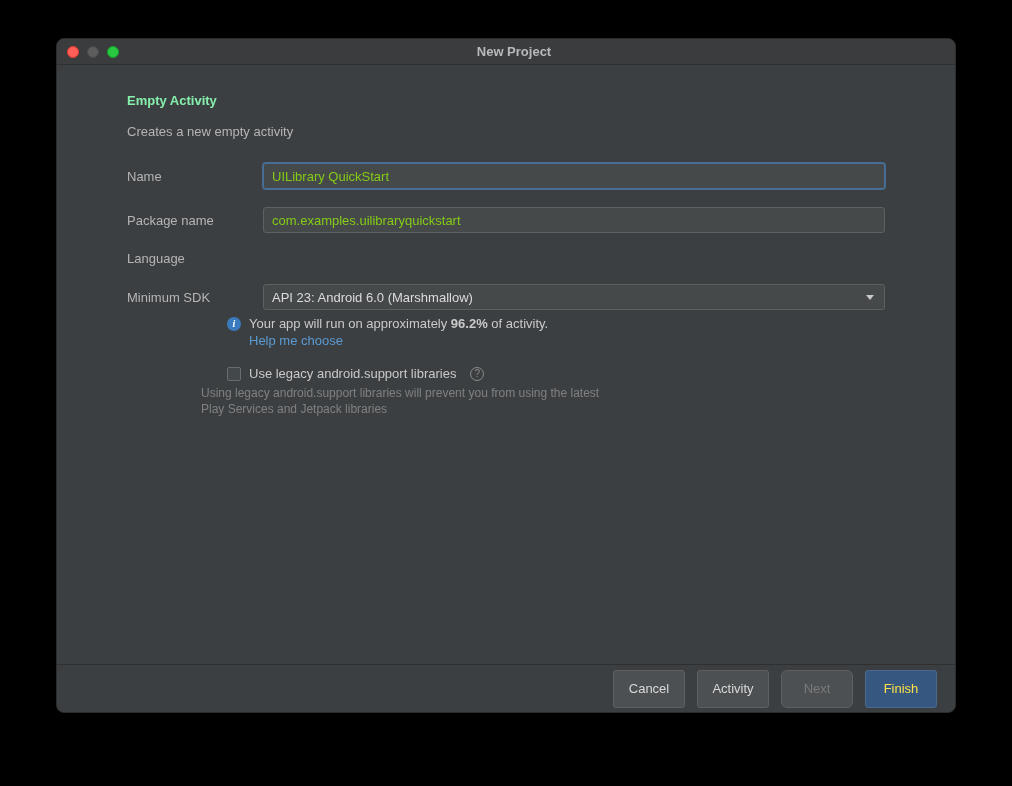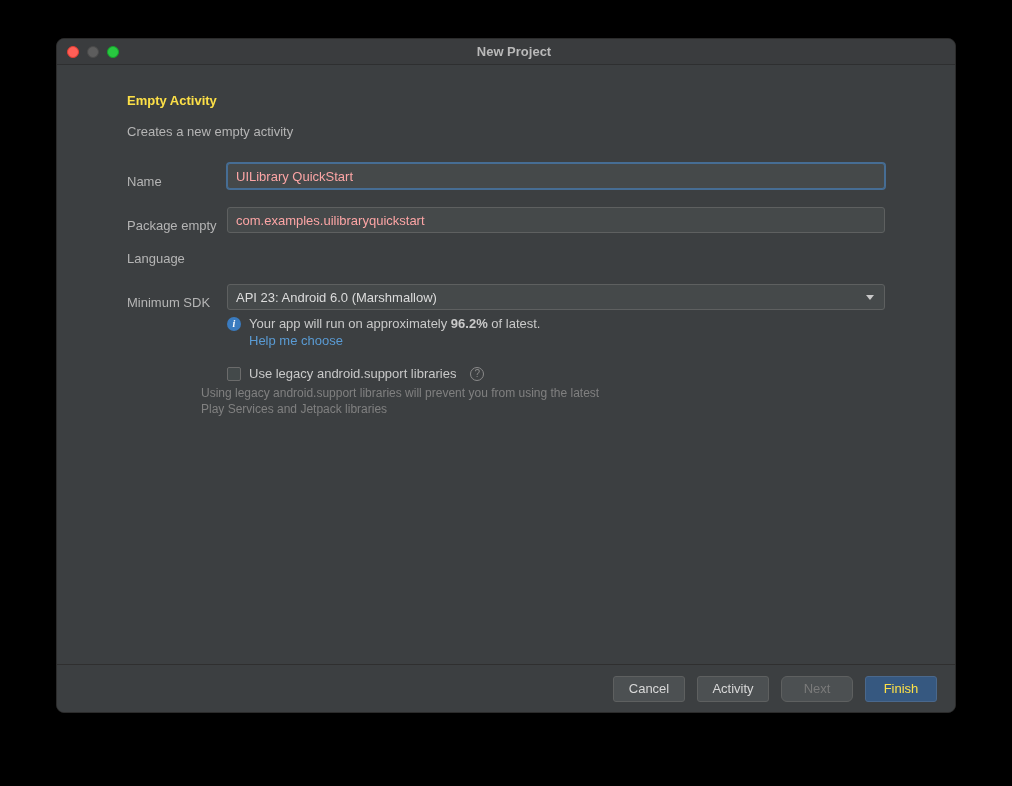--- a/index.html
+++ b/index.html
@@ -51,48 +51,49 @@
     color: #b9b9b9;
     font-size: 13px;
   }
   .content {
     flex: 1;
     padding: 28px 70px 0 70px;
     overflow: auto;
   }
   .heading {
     font-weight: 700;
-    color: #fde047;
+    color: #86efac;
     margin-bottom: 16px;
   }
   .subtitle {
     color: #b5b5b5;
     margin-bottom: 24px;
   }
   .form-row {
     display: flex;
-    align-items: flex-end;
+    align-items: center;
     margin-bottom: 18px;
+    gap: 36px;
   }
   .form-label {
     width: 100px;
     color: #b5b5b5;
     font-size: 13px;
   }
   .field-wrap {
     flex: 1;
     position: relative;
   }
   .text-input {
     width: 100%;
     height: 26px;
     background: #45494a;
     border: 1px solid #5e6060;
     border-radius: 3px;
-    color: #fca5a5;
+    color: #84cc16;
     padding: 0 8px;
     font-size: 13px;
     font-family: inherit;
     outline: none;
   }
   .text-input.focused {
     border: 1px solid #466d94;
     box-shadow: 0 0 0 1px #466d94;
   }
   .select {
@@ -197,21 +198,21 @@
     height: 48px;
     border-top: 1px solid #2f2f2f;
     display: flex;
     align-items: center;
     justify-content: flex-end;
     padding: 0 18px;
     gap: 12px;
     background: #3c3f41;
   }
   .btn {
-    height: 26px;
+    height: 38px;
     min-width: 72px;
     padding: 10px 14px;
     background: #4c5052;
     border: 1px solid #5e6060;
     border-radius: 3px;
     color: #d8d8d8;
     font-size: 13px;
     cursor: pointer;
     display: inline-flex;
     align-items: center;
@@ -246,21 +247,21 @@
     <div class="subtitle">Creates a new empty activity</div>
 
     <div class="form-row">
       <div class="form-label">Name</div>
       <div class="field-wrap">
         <input class="text-input focused" value="UILibrary QuickStart" style="">
       </div>
     </div>
 
     <div class="form-row">
-      <div class="form-label">Package empty</div>
+      <div class="form-label">Package name</div>
       <div class="field-wrap">
         <input class="text-input" value="com.examples.uilibraryquickstart" style="">
       </div>
     </div>
 
 
     <div class="form-row">
       <div class="form-label">Language</div>
     </div>
 
@@ -271,21 +272,21 @@
           <span>API 23: Android 6.0 (Marshmallow)</span>
           <span class="caret"></span>
         </div>
       </div>
     </div>
 
     <div class="info-block">
       <div class="info-line">
         <span class="info-icon">i</span>
         <span>
-          <span>Your app will run on approximately </span><span class="pct">96.2%</span><span> of latest.</span>
+          <span>Your app will run on approximately </span><span class="pct">96.2%</span><span> of activity.</span>
         </span>
       </div>
       <span class="link">Help me choose</span>
     </div>
 
     <div class="checkbox-row">
       <div class="checkbox"></div>
       <span class="cb-label">Use legacy android.support libraries</span>
       <span class="help-icon">?</span>
     </div>

